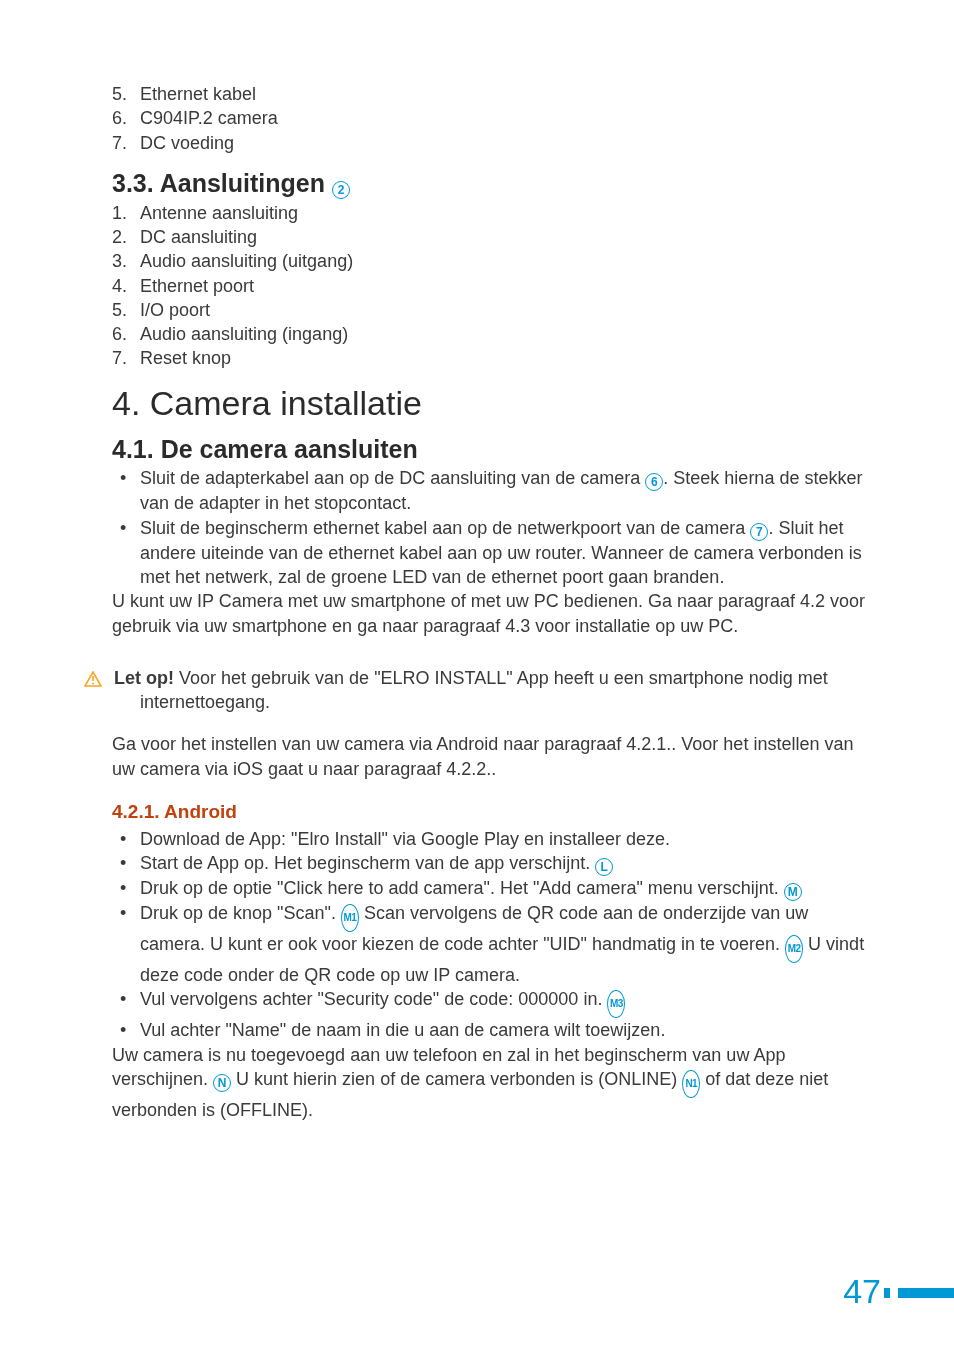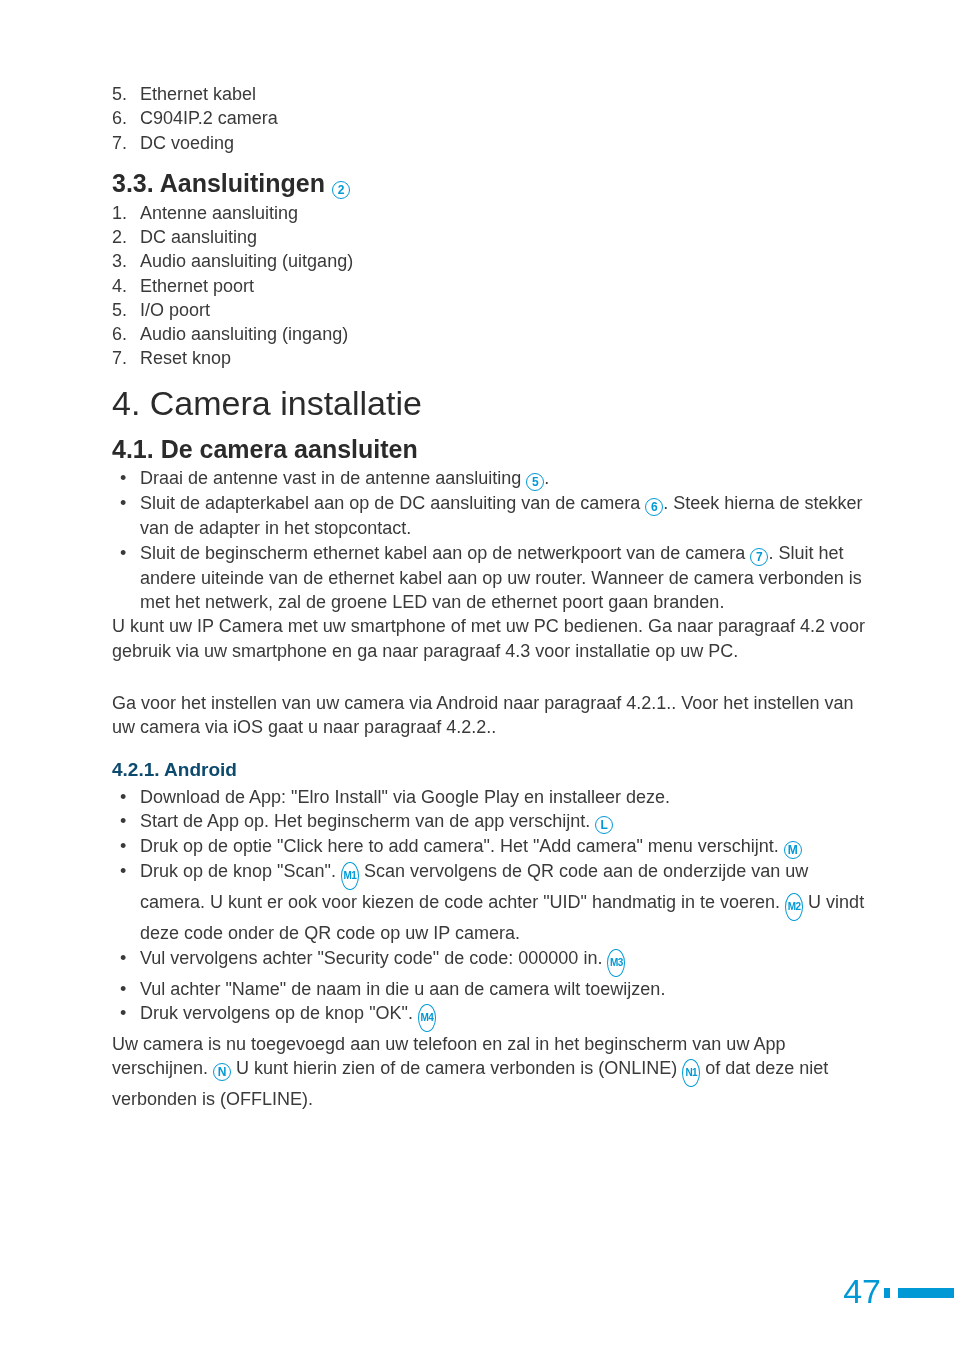--- a/index.html
+++ b/index.html
@@ -15,21 +15,21 @@
     line-height: 1.35;
   }
   .ol-cont { list-style: none; }
   .ol-cont li { padding-left: 28px; position: relative; }
   .ol-cont li .num { position: absolute; left: 0; }
   .h2 { font-size: 25px; font-weight: 700; color: #2b2b2b; margin-top: 12px; }
   .h1 { font-size: 34px; font-weight: 400; color: #2b2b2b; margin-top: 10px; margin-bottom: 6px; }
   .ul { list-style: none; }
   .ul > li { padding-left: 28px; position: relative; }
   .ul > li::before { content: "•"; position: absolute; left: 8px; top: 0; }
-  .h3 { font-size: 19px; font-weight: 700; color: #0c4a6e; margin-top: 18px; margin-bottom: 2px; }
+  .h3 { font-size: 19px; font-weight: 700; color: #c2410c; margin-top: 18px; margin-bottom: 2px; }
   .circ {
     display: inline-flex; align-items: center; justify-content: center;
     width: 18px; height: 18px; border: 1.5px solid #0099d6; border-radius: 50%;
     color: #0099d6; font-weight: 700; font-size: 12px; vertical-align: -2px;
     line-height: 1;
   }
   .circ-s {
     display: inline-flex; align-items: center; justify-content: center;
     width: 18px; height: 28px; border: 1.5px solid #0099d6; border-radius: 50%;
     color: #0099d6; font-weight: 700; font-size: 10px; vertical-align: -2px;
@@ -92,43 +92,46 @@
   <li><span class="num">5.</span><span>I/O poort</span></li>
   <li><span class="num">6.</span><span>Audio aansluiting (ingang)</span></li>
   <li><span class="num">7.</span><span>Reset knop</span></li>
 </ul>
 
 <h1 class="h1">4.    Camera installatie</h1>
 
 <h2 class="h2" style="margin-top:0">4.1.  De camera aansluiten</h2>
 <ul class="ul">
   <li>
-    <span>Draai de antenne vast in de antenne aansluiting </span><span class="circ">5</span><span>.</span>
-  </li>
-  <li>
     <span>Sluit de adapterkabel aan op de DC aansluiting van de camera  </span><span class="circ">6</span><span>. Steek hierna de stekker van de adapter in het stopcontact.</span>
   </li>
   <li>
     <span>Sluit de beginscherm ethernet kabel aan op de netwerkpoort van de camera </span><span class="circ">7</span><span>. Sluit het andere uiteinde van de ethernet kabel aan op uw router. Wanneer de camera verbonden is met het netwerk, zal de groene LED van de ethernet poort gaan branden.</span>
   </li>
 </ul>
 <p>U kunt uw IP Camera met uw smartphone of met uw PC bedienen. Ga naar paragraaf 4.2 voor gebruik via uw smartphone en ga naar paragraaf 4.3 voor installatie op uw PC.</p>
 
 <div class="sect42">
+  <p class="attn">
+    <span class="warn-tri"><svg width="18" height="16" viewBox="0 0 18 16">
+          <path d="M9 1 L17 15 L1 15 Z" fill="none" stroke="#f5a623" stroke-width="1.6"></path>
+          <line x1="9" y1="5" x2="9" y2="10" stroke="#f5a623" stroke-width="1.6"></line>
+          <circle cx="9" cy="12.5" r="1" fill="#f5a623"></circle>
+        </svg></span><b>Let op!</b><span> Voor het gebruik van de "ELRO INSTALL" App heeft u een smartphone nodig met internettoegang.</span>
+  </p>
   <p class="para">Ga voor het instellen van uw camera via Android naar paragraaf 4.2.1.. Voor het instellen van uw camera via iOS gaat u naar paragraaf 4.2.2..</p>
 </div>
 
 <h3 class="h3">4.2.1.  Android</h3>
 <ul class="ul">
   <li><span>Download de App: "Elro Install" via Google Play en installeer deze.</span></li>
   <li><span>Start de App op. Het beginscherm van de app verschijnt. </span><span class="circ">L</span></li>
   <li><span>Druk op de optie "Click here to add camera". Het "Add camera" menu verschijnt. </span><span class="circ">M</span></li>
   <li><span>Druk op de knop "Scan". </span><span class="circ-s">M1</span><span> Scan vervolgens de QR code aan de onderzijde van uw camera. U kunt er ook voor kiezen de code achter "UID" handmatig in te voeren. </span><span class="circ-s">M2</span><span> U vindt deze code onder de QR code op uw IP camera.</span></li>
   <li><span>Vul vervolgens achter "Security code" de code: 000000 in. </span><span class="circ-s">M3</span></li>
   <li><span>Vul achter "Name" de naam in die u aan de camera wilt toewijzen.</span></li>
-  <li><span>Druk vervolgens op de knop "OK". </span><span class="circ-s">M4</span></li>
 </ul>
 <p>
   <span>Uw camera is nu toegevoegd aan uw telefoon en zal in het beginscherm van uw App verschijnen. </span><span class="circ">N</span><span> U kunt hierin zien of de camera verbonden is (ONLINE) </span><span class="circ-s">N1</span><span> of dat deze niet verbonden is (OFFLINE).</span>
 </p>
 
 <div class="page-num">47</div>
 <div class="page-bar"></div>
 
 </body></html>

